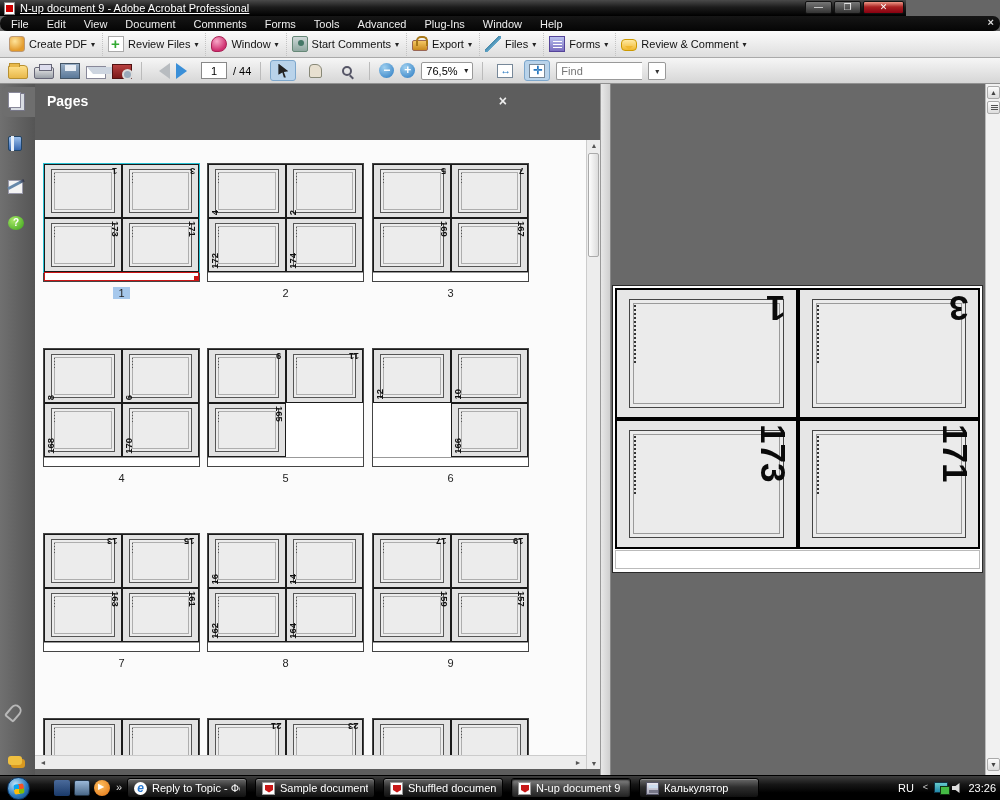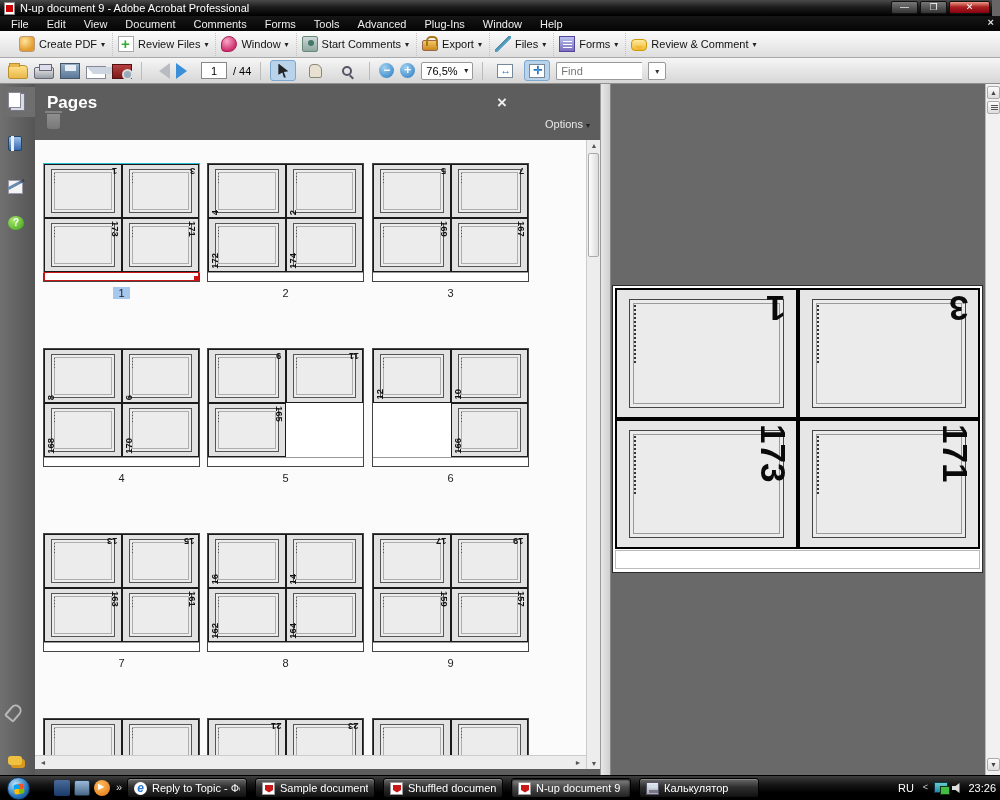--- a/index.html
+++ b/index.html
@@ -1,39 +1,39 @@
 <!DOCTYPE html>
 <html><head>
 <meta charset="utf-8">
 <style>
 * { margin:0; padding:0; box-sizing:border-box; }
 body { font-family:"Liberation Sans", sans-serif; }
 .screen { position:relative; width:1000px; height:800px; overflow:hidden; background:#666; font-family:"Liberation Sans", sans-serif; }
 
 
-.titlebar { position:absolute; left:0; top:0; width:992px; height:16px;
+.titlebar { position:absolute; left:0; top:0; width:906px; height:16px;
   background:linear-gradient(#4a4a4a,#1c1c1c 45%,#000); color:#fff; font-size:11px;
-  display:flex; align-items:center; }
+  display:flex; align-items:center;text-decoration:underline; }
 .pdficon { width:11px; height:13px; margin:0 5px 0 4px; background:#fff; position:relative; border:1px solid #888; }
 .pdficon::after { content:""; position:absolute; left:1px; top:2px; width:7px; height:7px; background:#c00; }
 .winbtns { position:absolute; right:2px; top:1px; display:flex; gap:2px; }
 .winbtn { width:27px; height:13px; border-radius:2px; background:linear-gradient(#777,#333);
   border:1px solid #111; color:#fff; font-size:9px; line-height:11px; text-align:center; }
 .winbtn.close { width:41px; background:linear-gradient(#e98,#a22 45%,#801); }
 
 
 .menubar { position:absolute; left:0; top:16px; width:1000px; height:15px; background:linear-gradient(#161616,#050505);
-  color:#eee; font-size:11px; display:flex; align-items:center; padding-left:2px; }
+  color:#eee; font-size:11px; display:flex; align-items:center; padding-left:2px;border-radius:7px; }
 .menubar .mi { padding:0 9px; }
 .menu-close { position:absolute; right:6px; top:0; color:#ddd; font-size:11px; font-weight:bold; }
 
 
 .toolbar1 { position:absolute; left:0; top:31px; width:1000px; height:27px;
   background:linear-gradient(#fbfbfb,#dedede); border-bottom:1px solid #aaa;
-  display:flex; align-items:center; padding-left:14px; }
+  display:flex; align-items:center; padding-left:4px; }
 .tbtn { display:flex; align-items:center; gap:4px; font-size:11px; color:#111; padding:2px 7px 2px 5px;
   border-left:1px dotted #c4c4c4; height:23px; }
 .tbtn:first-child { border-left:none; }
 .caret { font-size:8px; color:#222; }
 .ticon { width:16px; height:16px; position:relative; display:inline-block; }
 .ic-create-pdf { background:radial-gradient(circle at 35% 30%, #ffe49a, #e39b2d 70%); border-radius:3px; border:1px solid #b97; }
 .ic-combine-files { background:#fff; border:1px solid #aaa; }
 .ic-combine-files::after { content:"+"; position:absolute; left:2px; top:-2px; color:#3a3; font-weight:bold; font-size:15px; }
 .ic-export { background:radial-gradient(circle at 35% 30%, #f8a8c8, #cf3070 70%); border-radius:50% 50% 50% 4px; border:1px solid #a25; }
 .ic-start-meeting { background:linear-gradient(#cfd8d8,#8fa8a0); border:1px solid #687; border-radius:2px; }
@@ -91,21 +91,21 @@
 .bookmark-ic::after { content:""; position:absolute; left:3px; top:0; width:3px; height:15px; background:#e8f0fa; }
 .signature-ic { width:15px; height:14px; background:#f4f4f4; border:1px solid #99a; position:relative; }
 .signature-ic::after { content:""; position:absolute; left:-2px; top:2px; width:18px; height:3px; background:linear-gradient(90deg,#68a 70%,#334); transform:rotate(-28deg); }
 .howto-ic { width:16px; height:14px; border-radius:50%; background:radial-gradient(circle at 35% 30%, #a8e868, #38a018); color:#fff; font-size:10px; font-weight:bold; text-align:center; line-height:14px; }
 .clip-ic { width:12px; height:17px; border:2px solid #b8b8b8; border-radius:6px 6px 2px 2px; transform:rotate(40deg); }
 .comments-ic { width:14px; height:9px; background:#f0c040; border-radius:3px; position:relative; box-shadow:3px 3px 0 #d89820; }
 .comments-ic::after { content:""; position:absolute; left:2px; bottom:-3px; border:3px solid transparent; border-top-color:#f0c040; }
 
 
 .pagespanel { position:absolute; left:35px; top:0; width:565px; height:691px; background:#5d5d5d; }
-.pheader { position:absolute; left:0; top:0; width:480px; height:26px; color:#fff; font-size:17px; font-weight:bold; }
+.pheader { position:absolute; left:0; top:0; width:480px; height:26px; color:#fff; font-size:14px; font-weight:bold; }
 .pheader .ptitle { position:absolute; left:12px; top:9px; }
 .pheader .pclose { position:absolute; right:8px; top:9px; font-weight:bold; color:#eee; }
 .psub { position:absolute; left:0; top:26px; width:565px; height:30px; }
 .trash-ic { position:absolute; left:12px; top:4px; width:13px; height:15px; background:linear-gradient(#aaa,#888); border-radius:0 0 3px 3px; opacity:.65; }
 .trash-ic::before { content:""; position:absolute; left:-2px; top:-3px; width:17px; height:2px; background:#999; }
 .options-lbl { position:absolute; right:10px; top:8px; color:#e8e8e8; font-size:11px; }
 .thumbarea { position:absolute; left:0; top:56px; width:551px; height:615px; background:#fbfbfb; overflow:hidden; }
 
 
 .thumb { position:absolute; width:157px; }
@@ -312,24 +312,20 @@
       <div class="nicon" style="top:672px">
           <div class="comments-ic"></div>
         </div>
     </div>
 
     <div class="pagespanel">
       <div class="pheader">
         <span class="ptitle">Pages</span>
         <span class="pclose">×</span>
       </div>
-      <div class="psub">
-        <div class="trash-ic"></div>
-        <span class="options-lbl"><span>Options</span> <span class="caret">▾</span></span>
-      </div>
       <div class="thumbarea" id="thumb-grid">
           <div class="thumb sel" style="left: 8px; top: 23px;">
             <div class="timg">
               <div class="tgrid">
                 <div class="tcell">
                   <div class="tin1">
                     <div class="tin2"></div>
                     <div class="ttick"></div>
                   </div>
                   <span class="tnum flip">1</span>

